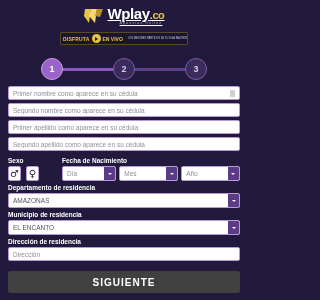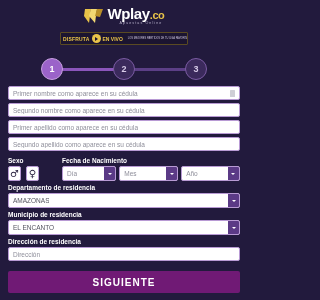--- a/index.html
+++ b/index.html
@@ -24,20 +24,21 @@
     display: flex;
     flex-direction: column;
     align-items: center;
   }
 
   .logo-row {
     display: flex;
     align-items: center;
     gap: 4px;
     height: 22px;
+    text-decoration: underline;
   }
 
   .logo-mark {
     width: 20px;
     height: 18px;
     position: relative;
     flex: none;
   }
 
   .logo-text-wrap {
@@ -271,21 +272,21 @@
     border-left: 2.4px solid transparent;
     border-right: 2.4px solid transparent;
     border-top: 2.8px solid #ffffff;
   }
 
   
   .submit {
     width: calc(100% - 16px);
     margin: 7px 8px 0 8px;
     height: 22px;
-    background: #701a75;
+    background: #404040;
     border: none;
     border-radius: 2px;
     color: #ffffff;
     font-size: 10px;
     font-weight: bold;
     letter-spacing: 1px;
     font-family: "Liberation Sans", sans-serif;
     cursor: pointer;
   }
 </style>

